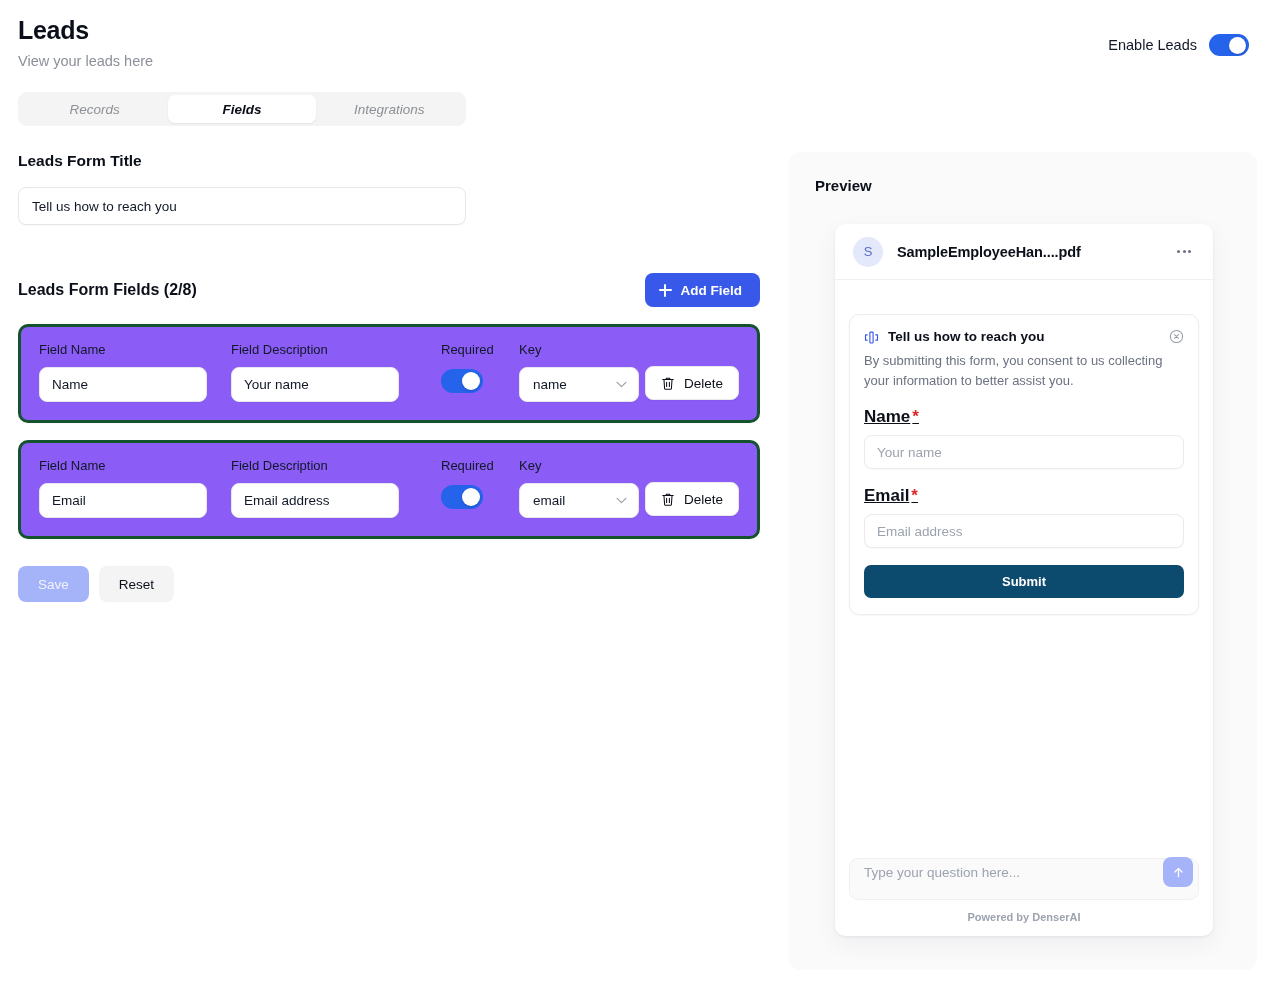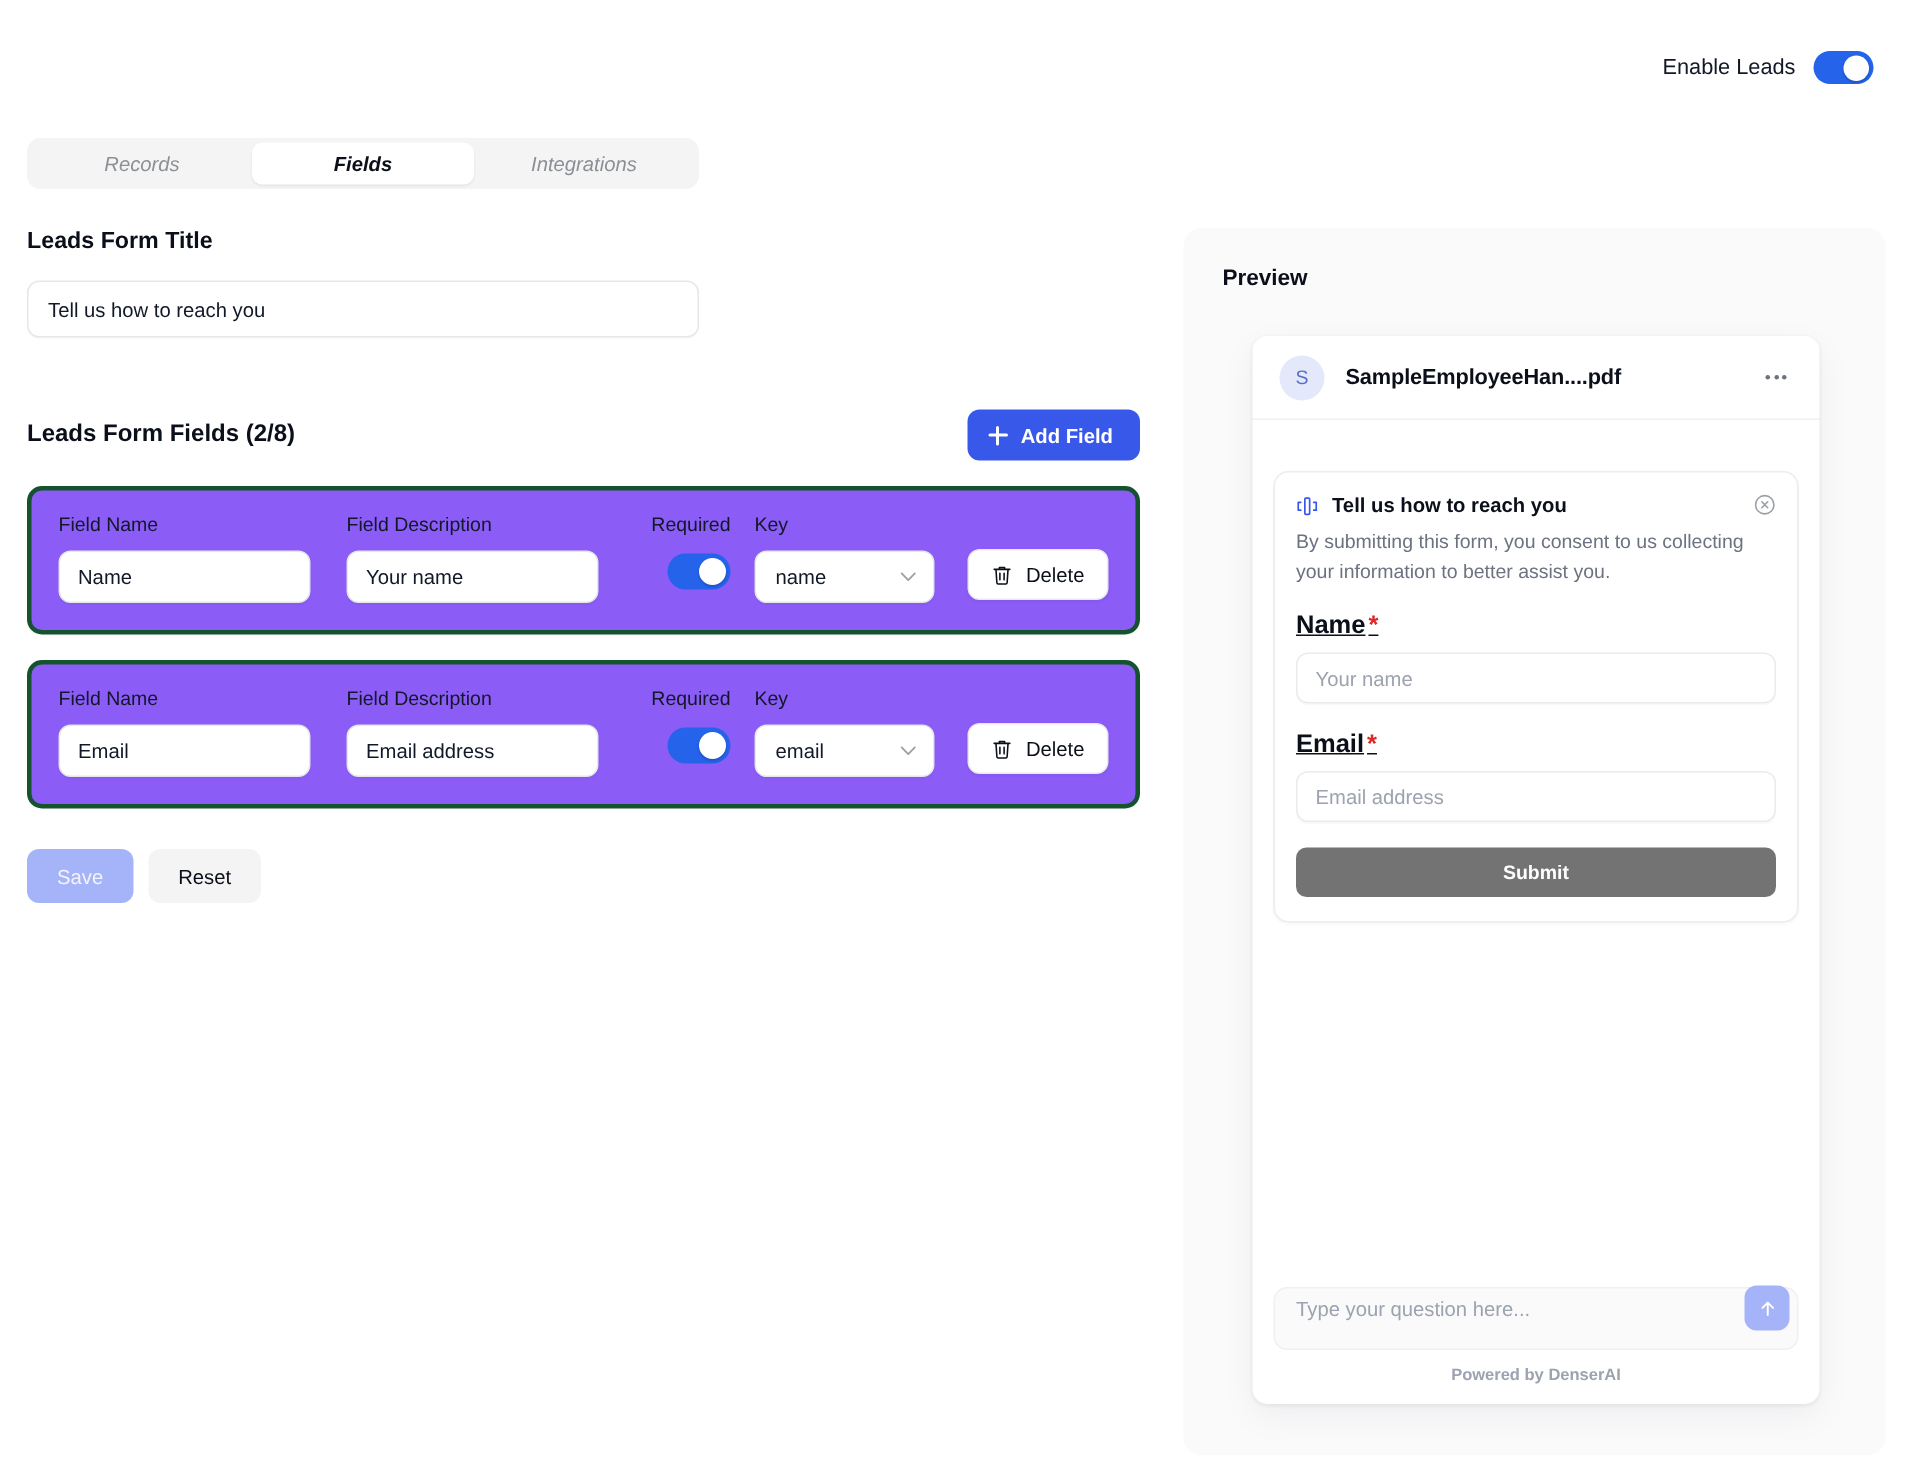--- a/index.html
+++ b/index.html
@@ -99,21 +99,21 @@
   .fc-col { display: flex; flex-direction: column; }
   .fc-label { font-size: 13px; color: #111827; margin-bottom: 9px; line-height: 16px; }
   .fc-input {
     height: 35px; border: 1px solid #e6e7ea; border-radius: 8px; background: #fff;
     display: flex; align-items: center; padding: 0 12px;
     font-size: 13.5px; color: #111827;
     box-shadow: 0 1px 1px rgba(16,24,40,.03);
   }
   .col-name  { width: 168px; }
   .col-desc  { width: 168px; margin-left: 24px; }
-  .col-req   { width: 62px;  margin-left: 26px; align-items: flex-end; }
+  .col-req   { width: 62px;  margin-left: 42px; align-items: flex-start; }
   .col-req .fc-label { margin-bottom: 11px; }
   .col-key   { width: 120px; margin-left: 16px; }
 
   .select-box {
     height: 35px; border: 1px solid #e6e7ea; border-radius: 8px; background: #fff;
     display: flex; align-items: center; justify-content: space-between;
     padding: 0 11px 0 13px; font-size: 13.5px; color: #111827; cursor: pointer;
     box-shadow: 0 1px 1px rgba(16,24,40,.03);
   }
   .chev {
@@ -207,21 +207,21 @@
   .lf-req-star { color: #dc2626; font-weight: 700; margin-left: 2px; }
   .lf-input {
     margin-top: 8px; height: 34px;
     border: 1px solid #ebebee; border-radius: 8px; background: #fff;
     display: flex; align-items: center; padding: 0 12px;
     font-size: 13.5px; color: #9ca3af;
     box-shadow: 0 1px 1px rgba(16,24,40,.03);
   }
   .lf-submit {
     margin-top: 17px; width: 100%; height: 33px;
-    background: #737373; border: none; border-radius: 7px;
+    background: #0c4a6e; border: none; border-radius: 7px;
     color: #fff; font-size: 13px; font-weight: 700; cursor: pointer;
   }
 
   .chat-input-row {
     position: absolute; left: 14px; right: 14px; bottom: 36px;
     height: 42px; background: #fafafb; border: 1px solid #f0f0f2;
     border-radius: 9px; display: flex; align-items: center; padding: 0 5px 14px 14px; gap: 24px;
   }
   .chat-input-text { flex: 1; font-size: 13.5px; color: #9ca3af; }
   .send-btn {
@@ -233,20 +233,24 @@
   .powered {
     position: absolute; left: 0; right: 0; bottom: 13px;
     text-align: center; font-size: 11px; color: #9ca3af; font-weight: 600;
   }
 </style>
 </head>
 <body>
 
 <div class="page">
 
+  <div class="header">
+    <div class="page-title">Leads</div>
+    <div class="page-subtitle">View your leads here</div>
+  </div>
 
   <div class="enable-leads-wrap">
     <span class="enable-leads-label">Enable Leads</span>
     <div class="toggle">
       <div class="knob"></div>
     </div>
   </div>
 
   <div class="tabs">
     <div class="tab">Records</div>

